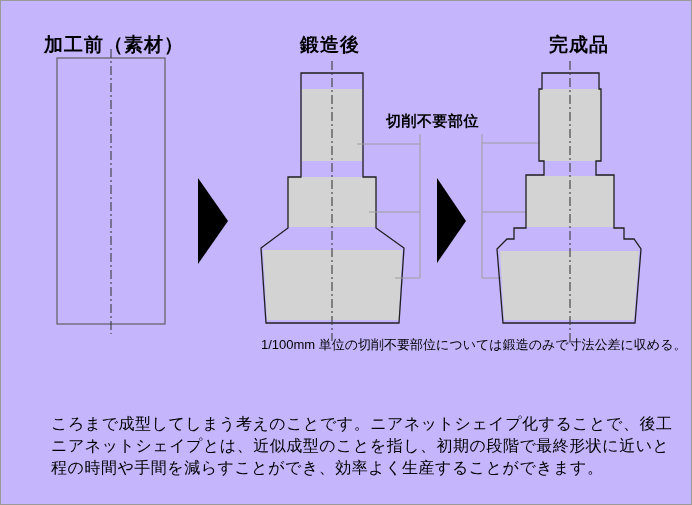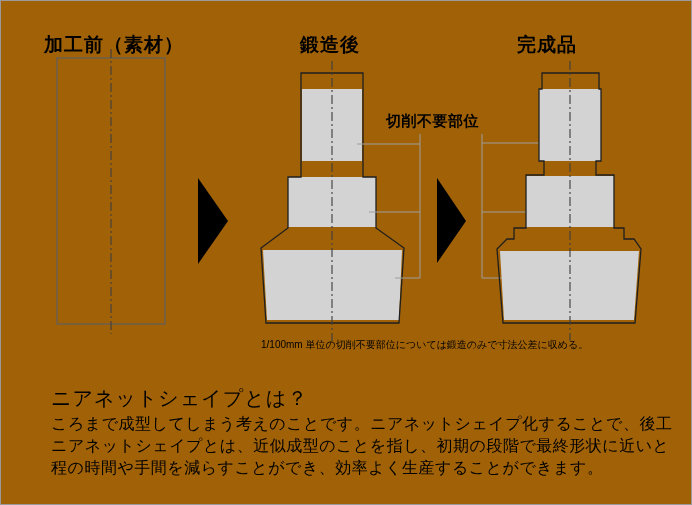--- a/index.html
+++ b/index.html
@@ -1,21 +1,21 @@
 <!DOCTYPE html>
 <html style="--fill-gray: #d3d3d3; --outline: #1f1f1f; --material-outline: #5f5f5f; --centerline: #3c3c3c; --leader-line: #9e9e9e; --arrow: #000000; --page-border: #9a9a9a; --text: #000000;"><head>
 <meta charset="utf-8">
 <style>
   html,body{margin:0;padding:0;background:#fff;}
   .canvas{
     position:relative;
     width:692px;height:505px;
     box-sizing:border-box;
     border:1px solid var(--page-border,#9a9a9a);
-    background:#a16207;
+    background:#c4b5fd;
     overflow:hidden;
     font-family:"Liberation Sans",sans-serif;
     color:var(--text,#000);
   }
   .canvas svg{position:absolute;left:0;top:0;}
   
   .mat{fill:none;stroke:var(--material-outline,#5f5f5f);stroke-width:1.2;}
   .g{fill:var(--fill-gray,#d3d3d3);stroke:none;}
   .outline{fill:none;stroke:var(--outline,#1f1f1f);stroke-width:1.3;stroke-linejoin:miter;}
   .cl{fill:none;stroke:var(--centerline,#3c3c3c);stroke-width:1.1;stroke-dasharray:9 3 2 3;}
@@ -27,21 +27,21 @@
     font-size:19px;font-weight:bold;letter-spacing:1px;
     white-space:nowrap;
   }
   .callout{
     position:absolute;left:385px;top:111px;
     font-size:15px;font-weight:bold;letter-spacing:0.5px;
     white-space:nowrap;
   }
   .note{
     position:absolute;left:260px;top:336px;
-    font-size:10px;line-height:15px;
+    font-size:13px;line-height:15px;
     white-space:nowrap;
   }
   .desc-heading{
     position:absolute;left:50px;top:384px;
     font-family:"Liberation Serif",serif;
     font-size:20px;font-weight:normal;letter-spacing:1px;
     white-space:nowrap;
   }
   .desc-body{
     position:absolute;left:50px;top:412px;
@@ -74,28 +74,27 @@
 
     <rect class="g" x="538" y="88" width="62" height="72"></rect>
     <rect class="g" x="525" y="175" width="88" height="51"></rect>
     <polygon class="g" points="499,250 638,250 633,319 503,319"></polygon>
     <polygon class="outline" points="541,72 598,72 598,88 600,88 600,160 595,160 595,174 613,174 613,227 623,227 623,238 633,238 640,248 634,322 502,322 496,248 506,238 513,238 513,227 525,227 525,174 543,174 543,160 538,160 538,88 541,88"></polygon>
     <line class="cl" x1="569" y1="60" x2="569" y2="340"></line>
   </svg>
 
   <div class="stage-title" style="left:43px;top:31px">加工前（素材）</div>
   <div class="stage-title" style="left:299px;top:31px">鍛造後</div>
-  <div class="stage-title" style="left:516px;top:31px">完成品</div>
+  <div class="stage-title" style="left:548px;top:31px">完成品</div>
 
   <div class="callout">切削不要部位</div>
 
   <div class="note">
     <div>1/100mm 単位の切削不要部位については鍛造のみで寸法公差に収める。</div>
   </div>
 
-  <div class="desc-heading">ニアネットシェイプとは？</div>
   <div class="desc-body">
     <div>ころまで成型してしまう考えのことです。ニアネットシェイプ化することで、後工</div>
     <div>ニアネットシェイプとは、近似成型のことを指し、初期の段階で最終形状に近いと</div>
     <div>程の時間や手間を減らすことができ、効率よく生産することができます。</div>
   </div>
 
 </div>
 
 </body></html>

